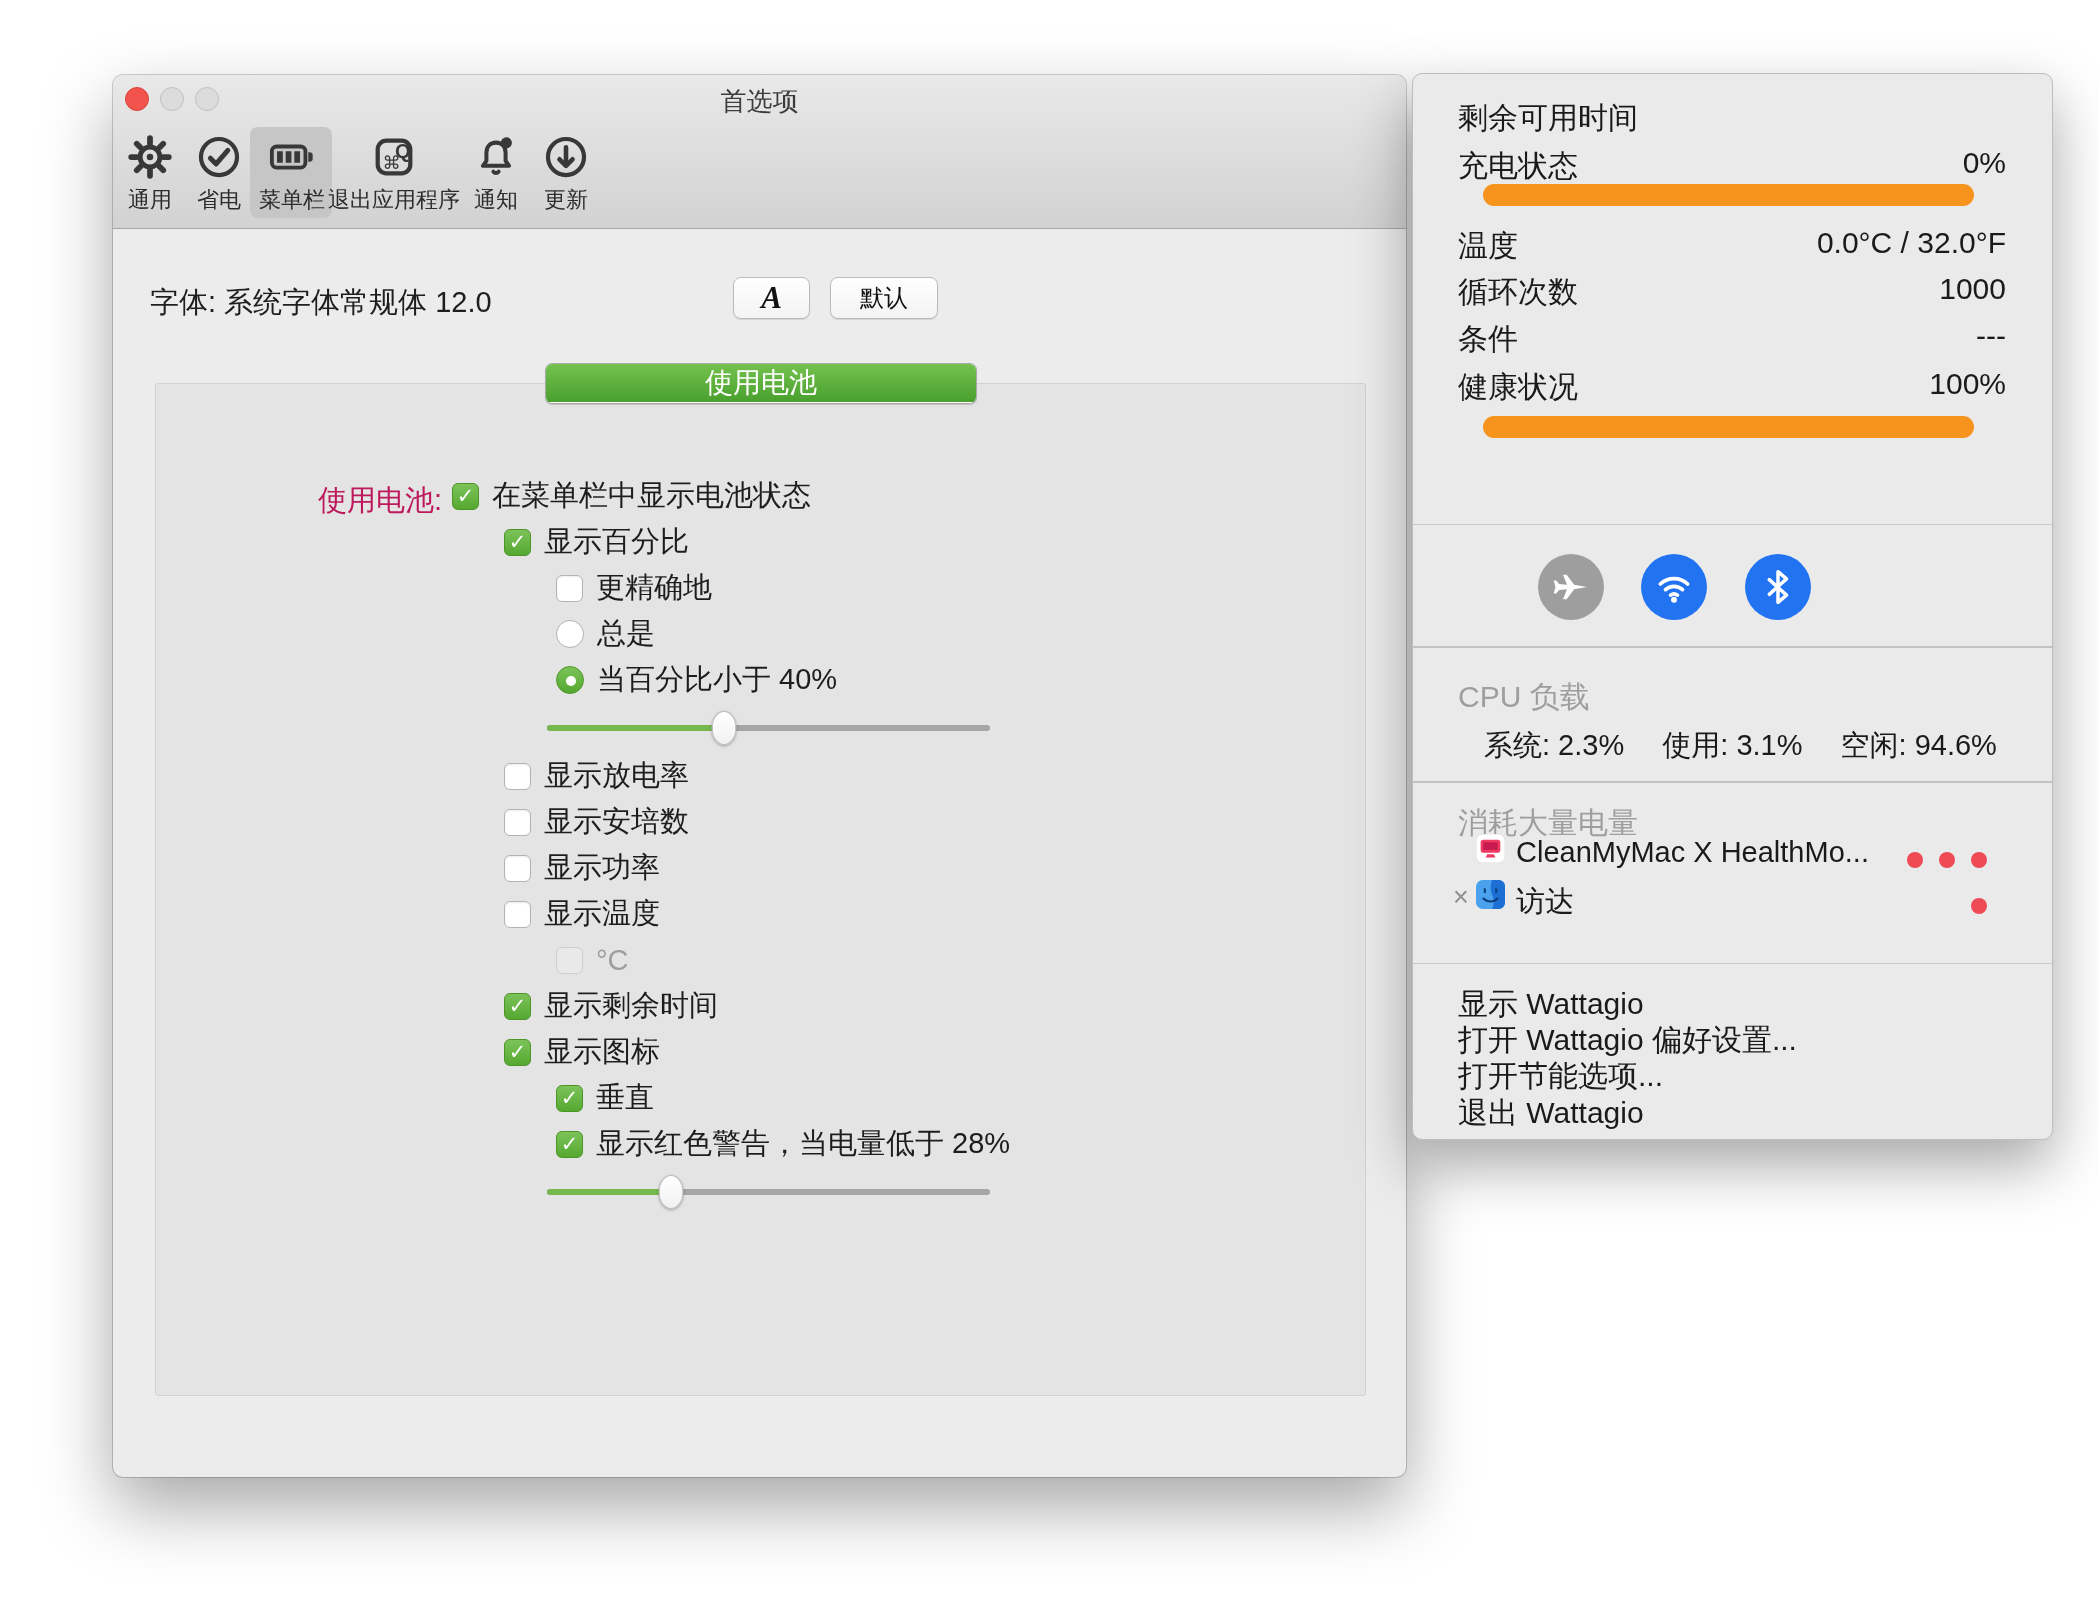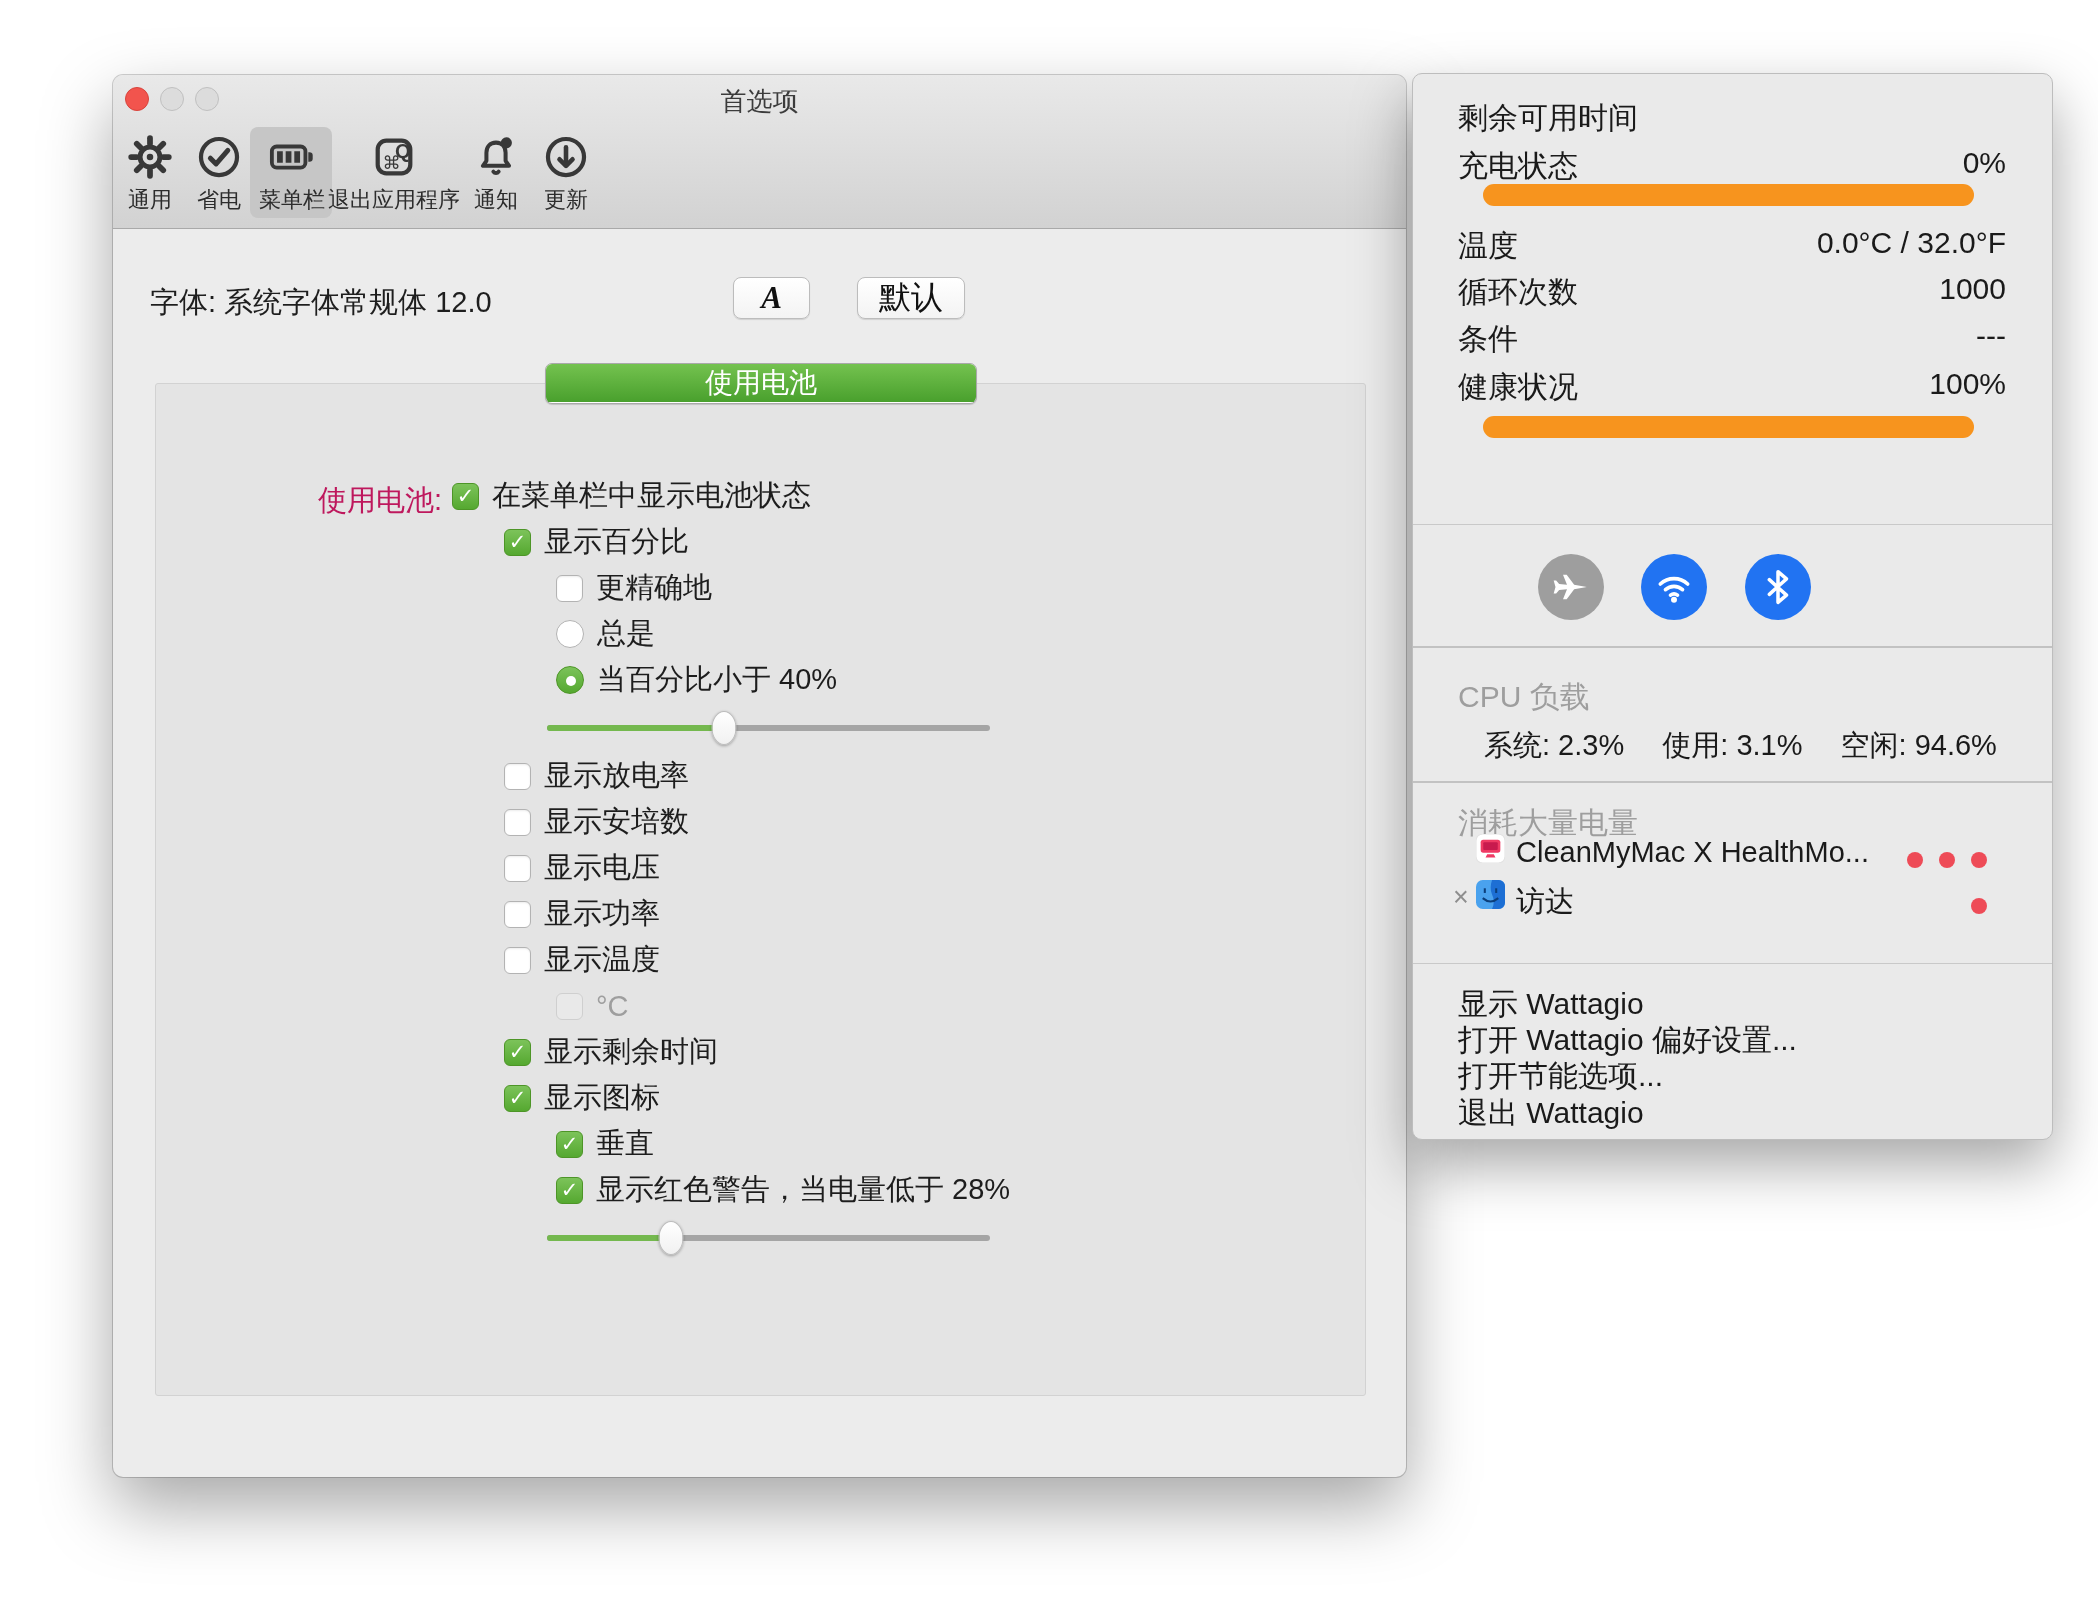--- a/index.html
+++ b/index.html
@@ -23,21 +23,21 @@
   .tb-icon{width:48px;height:54px;margin:0 auto;display:flex;align-items:center;justify-content:center;}
   .tb-icon svg{width:46px;height:46px;}
   .tb-label{font-size:22px;color:#2c2c2c;white-space:nowrap;margin-top:1px;}
 
   .font-label{position:absolute;left:37px;top:208px;font-size:29px;color:#1e1e1e;}
   .btn{position:absolute;top:202px;height:42px;border-radius:8px;border:1px solid #bcbcbc;
        background:linear-gradient(#ffffff,#f3f3f3);box-shadow:0 1px 1px rgba(0,0,0,.12);
        display:flex;align-items:center;justify-content:center;box-sizing:border-box;}
   .btn-font{left:620px;width:77px;font-family:"Liberation Serif","DejaVu Serif",serif;
             font-style:italic;font-weight:bold;font-size:31px;color:#111;}
-  .btn-default{left:744px;width:108px;font-size:32px;color:#111;}
+  .btn-default{left:717px;width:108px;font-size:24px;color:#111;}
 
   .inset{position:absolute;left:42px;top:308px;width:1211px;height:1013px;background:#e4e4e4;
          border:1px solid #d2d2d2;border-radius:3px;box-sizing:border-box;}
 
   .seg{position:absolute;left:432px;top:288px;width:432px;height:41px;display:flex;
        border:1px solid #a9a9a9;border-radius:7px;overflow:hidden;background:#fff;
        box-shadow:0 1px 1px rgba(0,0,0,.15);box-sizing:border-box;flex-direction:column;}
   .seg .sg{display:flex;align-items:center;justify-content:center;font-size:28px;color:#111;}
   .seg .sg+.sg{border-left:1px solid #c3c3c3;}
   .seg .sg.selected{background:linear-gradient(#74c24f,#49a02d);color:#fff;border-left:none;}
@@ -223,24 +223,20 @@
       <div class="crow lv2">
         <div class="cb"></div>
         <div class="clabel">显示放电率</div>
       </div>
       <div class="crow lv2">
         <div class="cb"></div>
         <div class="clabel">显示安培数</div>
       </div>
       <div class="crow lv2">
         <div class="cb"></div>
-        <div class="clabel">显示电压</div>
-      </div>
-      <div class="crow lv2">
-        <div class="cb"></div>
         <div class="clabel">显示功率</div>
       </div>
       <div class="crow lv2">
         <div class="cb"></div>
         <div class="clabel">显示温度</div>
       </div>
       <div class="crow lv3 disabled">
         <div class="cb"></div>
         <div class="clabel">°C</div>
       </div>

